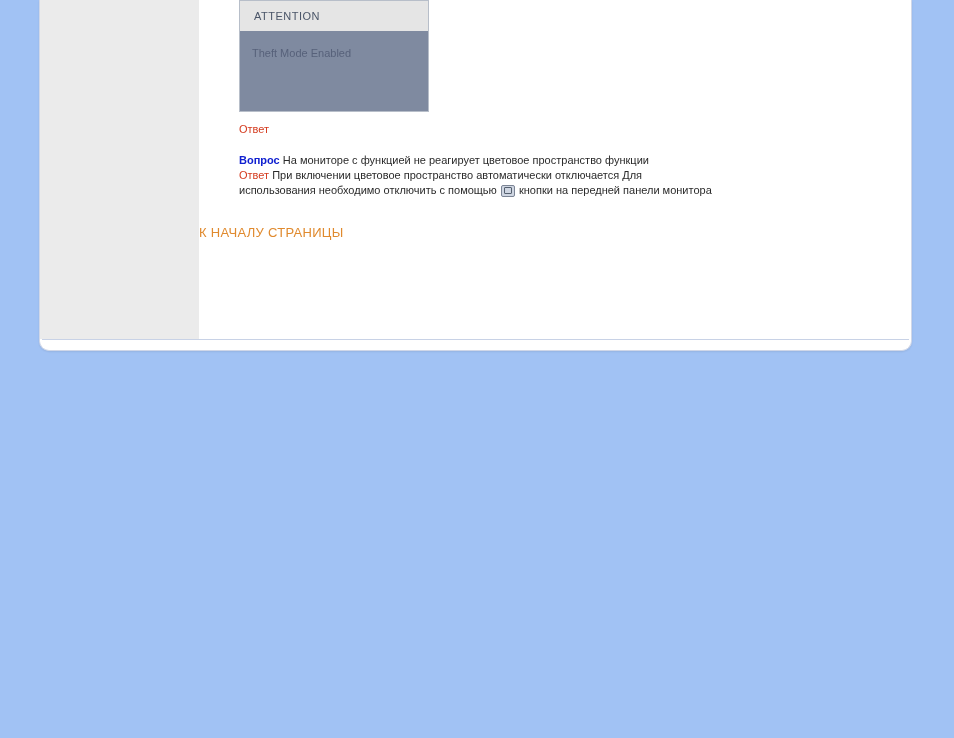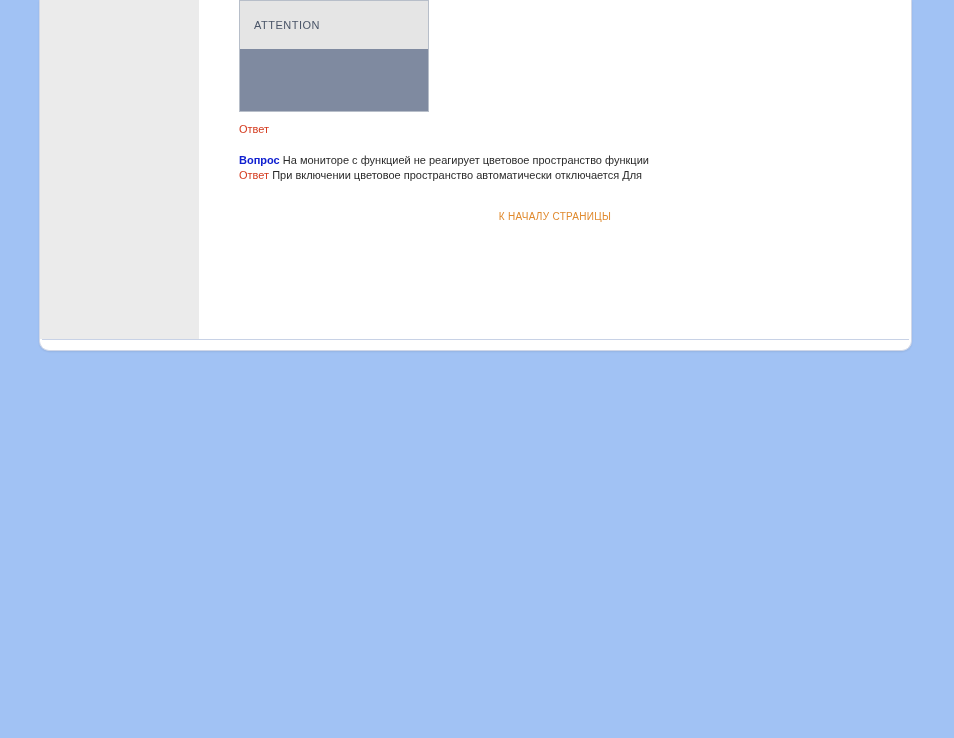--- a/index.html
+++ b/index.html
@@ -46,44 +46,43 @@
     position: relative;
     margin-left: 40px;
     margin-top: 0;
     width: 190px;
     height: 112px;
     border: 1px solid #b7bec9;
     background: #7f8aa0; 
     overflow: hidden;
   }
   .attn-head {
-    height: 48px;
+    height: 30px;
     background: #e5e5e5;
     display: flex;
     align-items: center;
     padding-left: 14px;
     font-size: 11px;
     letter-spacing: .5px;
     color: #4a5568;
   }
   .attn-body {
     padding: 16px 12px 0 12px;
     color: #57617a;
     font-size: 11px;
   }
   .qa-block { margin: 16px 0 0 40px; width: 600px; line-height: 1.35; }
   .tight { margin-top: 4px; }
   .q-label { color: #1020d0; font-weight: bold; }
   .a-label { color: #d43b1f; font-weight: normal; }
   .txt { color: #2a2a2a; }
   .back-link {
     display: block;
-    text-align: center;
     margin-top: 28px;
-    font-size: 10px;
+    font-size: 13px;
     letter-spacing: .3px;
     color: #e08a2e;
     cursor: pointer;
   }
   .inline-icon {
     display: inline-flex;
     vertical-align: middle;
     width: 14px; height: 12px;
     margin: 0 1px;
     border: 1px solid #7b8494;
@@ -110,34 +109,40 @@
 <body>
 
 <div class="page-bg">
   <div class="page-white">
     <div class="sidebar"></div>
 
     <div class="content">
 
       <div class="attn-box">
         <div class="attn-head">ATTENTION</div>
+        <div class="attn-body">Theft Mode Enabled</div>
       </div>
 
       <div class="qa-block tight" style="margin-top:10px;">
         <span class="a-label">Ответ</span>
         <span class="txt"></span>
       </div>
 
       <div class="qa-block" style="margin-top:16px;">
         <span class="q-label">Вопрос</span>
         <span class="txt">   На мониторе с функцией                не реагирует цветовое пространство           функции</span>
       </div>
       <div class="qa-block tight" style="margin-top:0;">
         <span class="a-label">Ответ</span>
         <span class="txt"> При включении                  цветовое пространство          автоматически отключается  Для</span>
+        <div class="txt">
+          <span>использования           необходимо отключить                 с помощью </span>
+          <span class="inline-icon"></span>
+          <span> кнопки на передней панели монитора</span>
+        </div>
       </div>
 
       <a class="back-link">К НАЧАЛУ СТРАНИЦЫ</a>
 
     </div>
 
     <div class="hair"></div>
   </div>
 </div>
 

